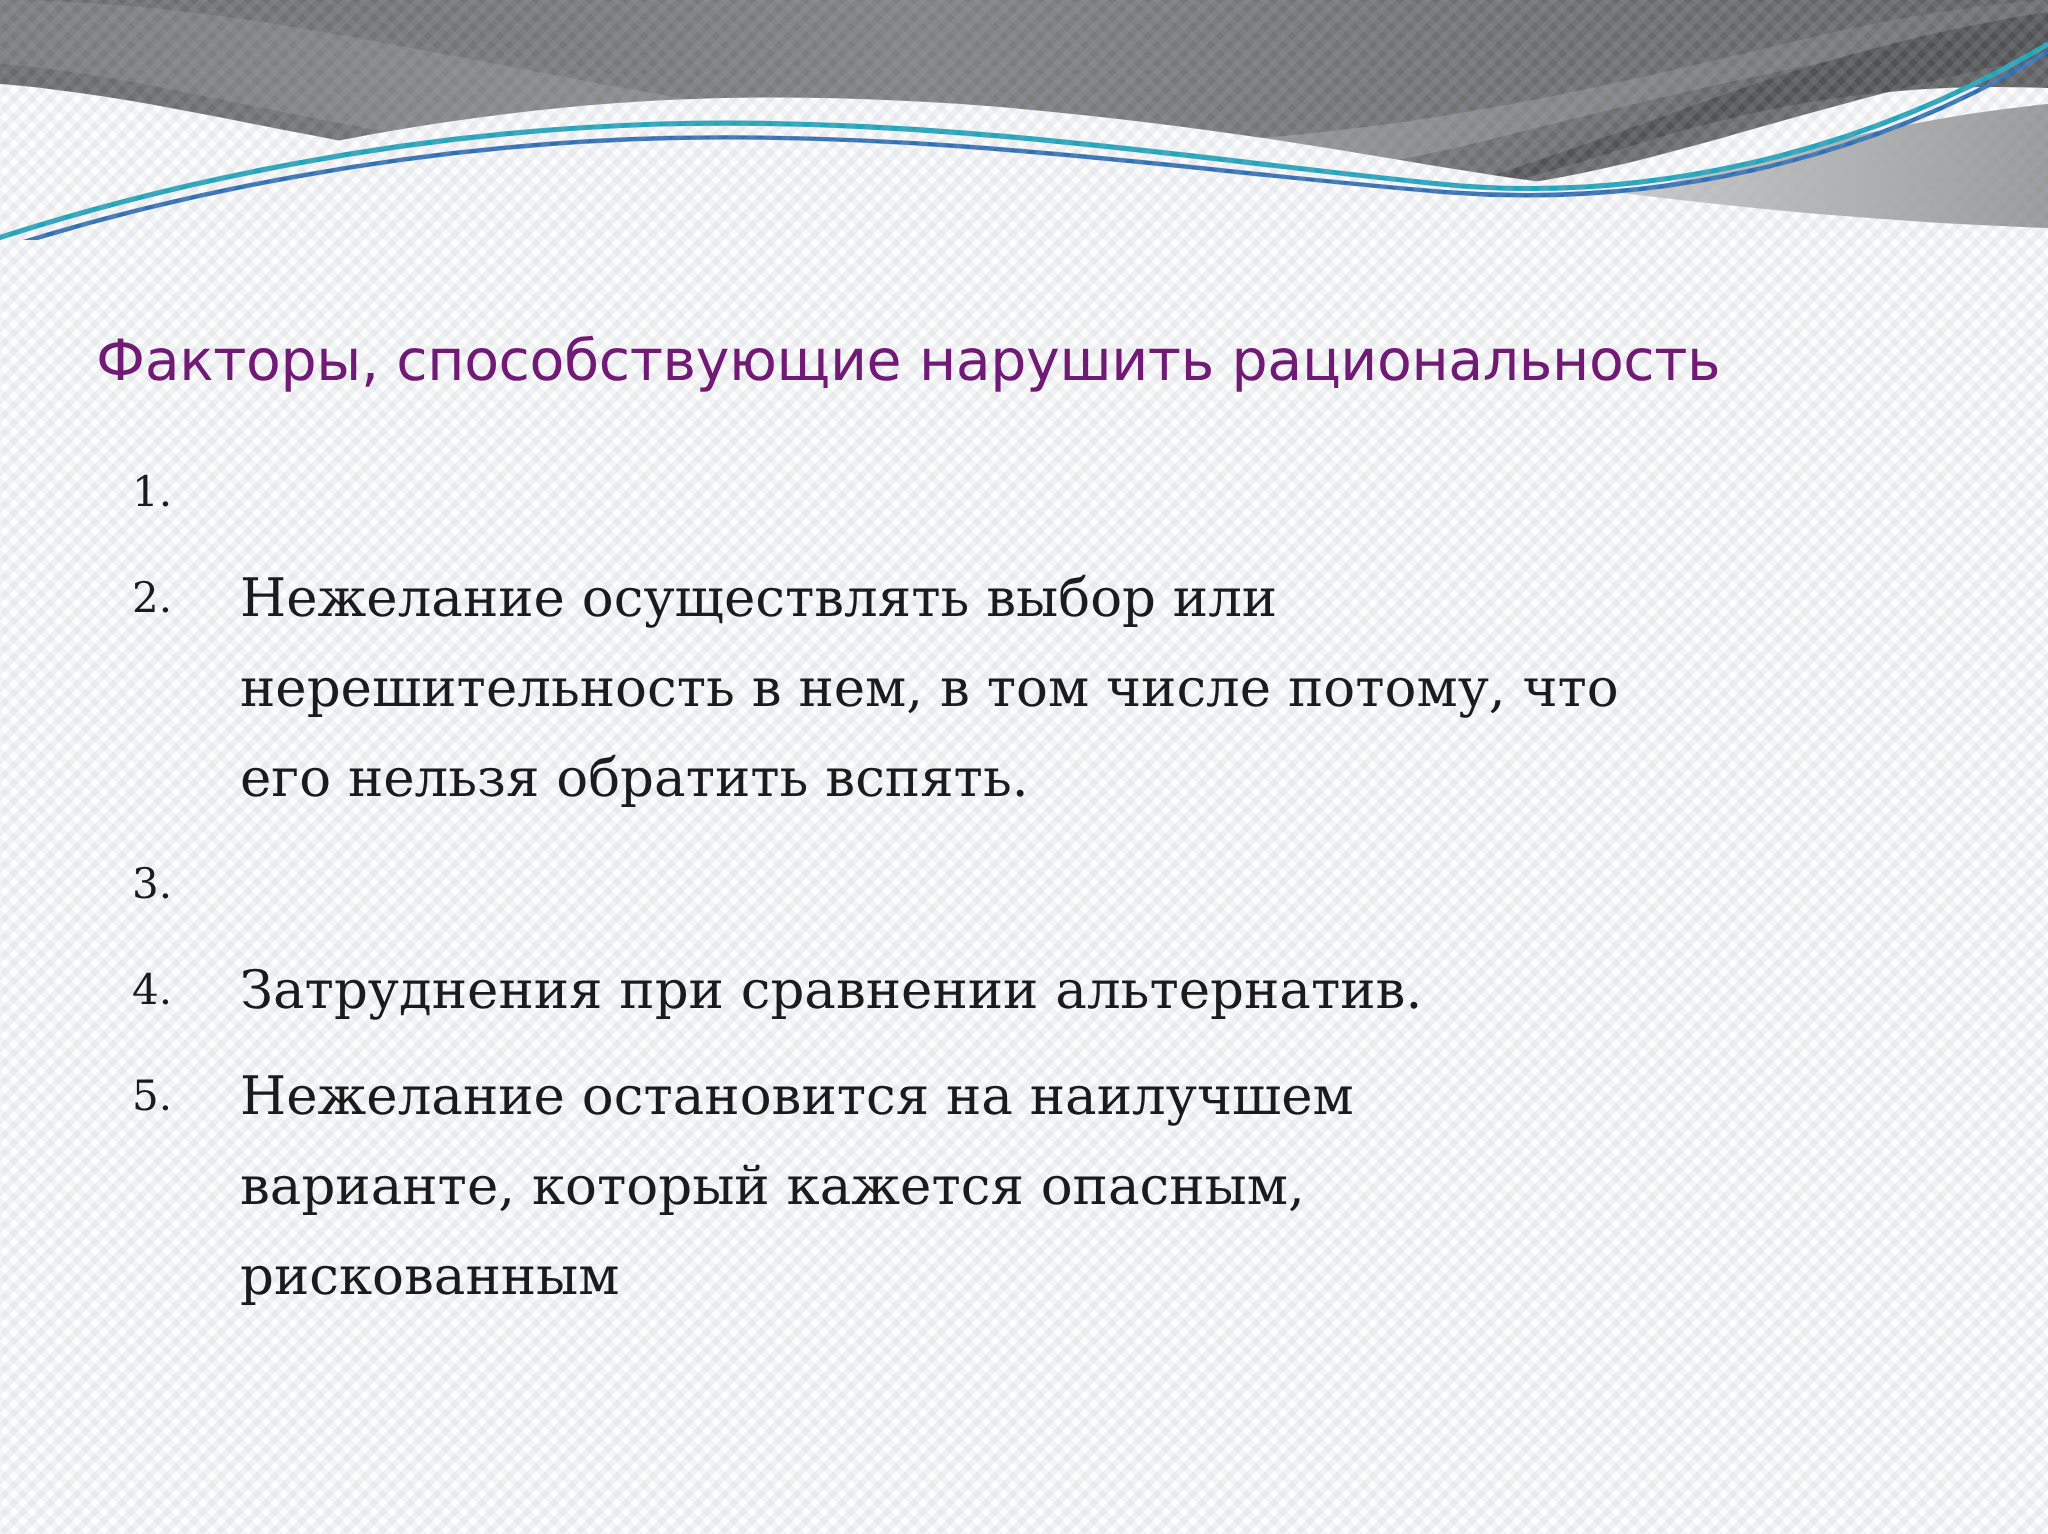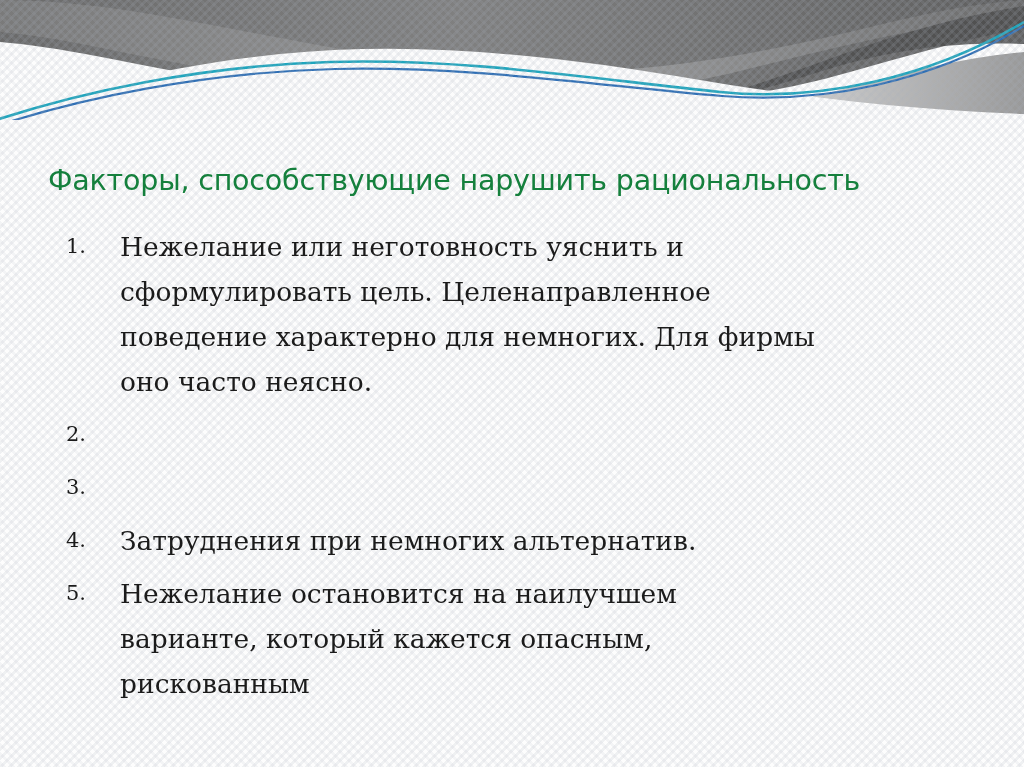--- a/index.html
+++ b/index.html
@@ -56,21 +56,21 @@
 
   #title {
     position: absolute;
     left: 48px;
     top: 164px;
     width: 940px;
     font-family: "DejaVu Sans", "Liberation Sans", sans-serif;
     font-size: 28.5px;
     font-weight: 400;
     letter-spacing: -0.2px;
-    color: #15803d;
+    color: #701a75;
     white-space: nowrap;
   }
 
   #bullet-list {
     position: absolute;
     left: 52px;
     top: 224px;
     width: 960px;
     list-style: none;
     margin: 0;
@@ -146,34 +146,34 @@
   <div id="texture"></div>
 
   <div id="content">
 
     <div id="title">Факторы, способствующие нарушить рациональность</div>
 
     <ol id="bullet-list">
 
       <li class="bullet-row">
         <span class="bullet-num">1.</span>
-        <span class="bullet-text">Нежелание или неготовность уяснить и сформулировать цель. Целенаправленное поведение характерно для немногих. Для фирмы оно часто неясно.</span>
       </li>
 
       <li class="bullet-row">
         <span class="bullet-num">2.</span>
+        <span class="bullet-text">Нежелание осуществлять выбор или нерешительность в нем, в том числе потому, что его нельзя обратить вспять.</span>
       </li>
 
       <li class="bullet-row">
         <span class="bullet-num">3.</span>
       </li>
 
       <li class="bullet-row">
         <span class="bullet-num">4.</span>
-        <span class="bullet-text">Затруднения при немногих альтернатив.</span>
+        <span class="bullet-text">Затруднения при сравнении альтернатив.</span>
       </li>
 
       <li class="bullet-row">
         <span class="bullet-num">5.</span>
         <span class="bullet-text">Нежелание остановится на наилучшем варианте, который кажется опасным, рискованным</span>
       </li>
 
     </ol>
   </div>
 </div>

